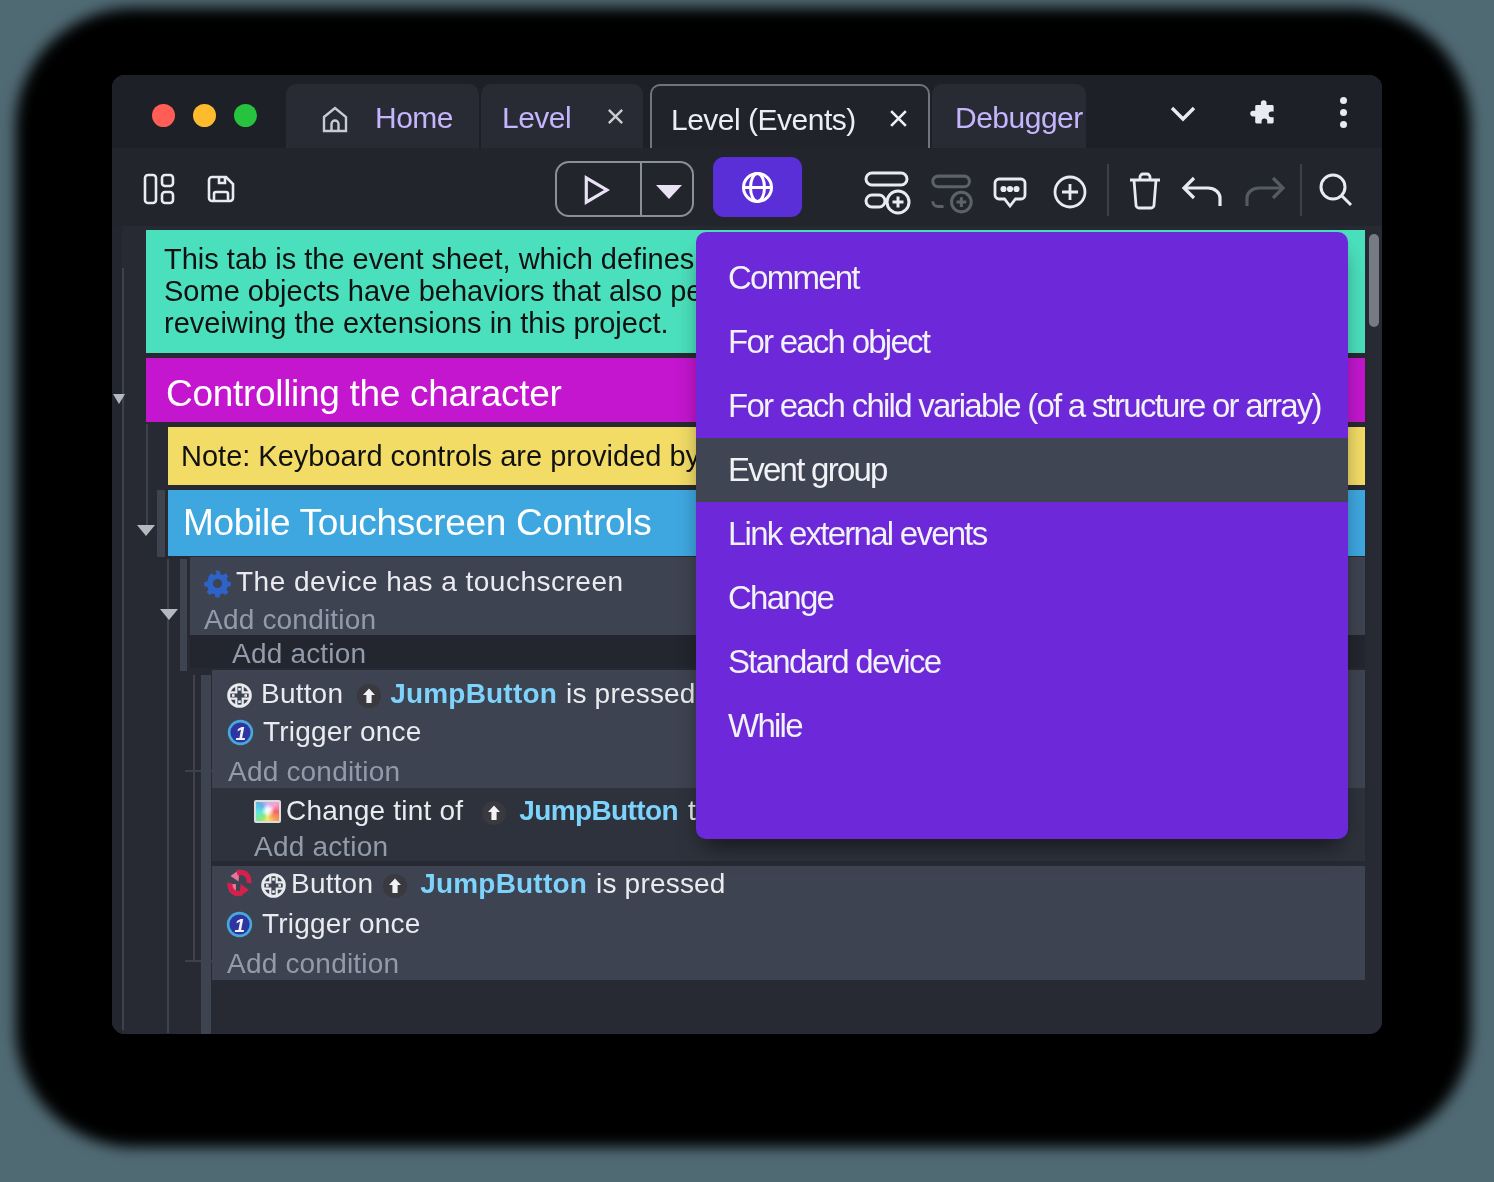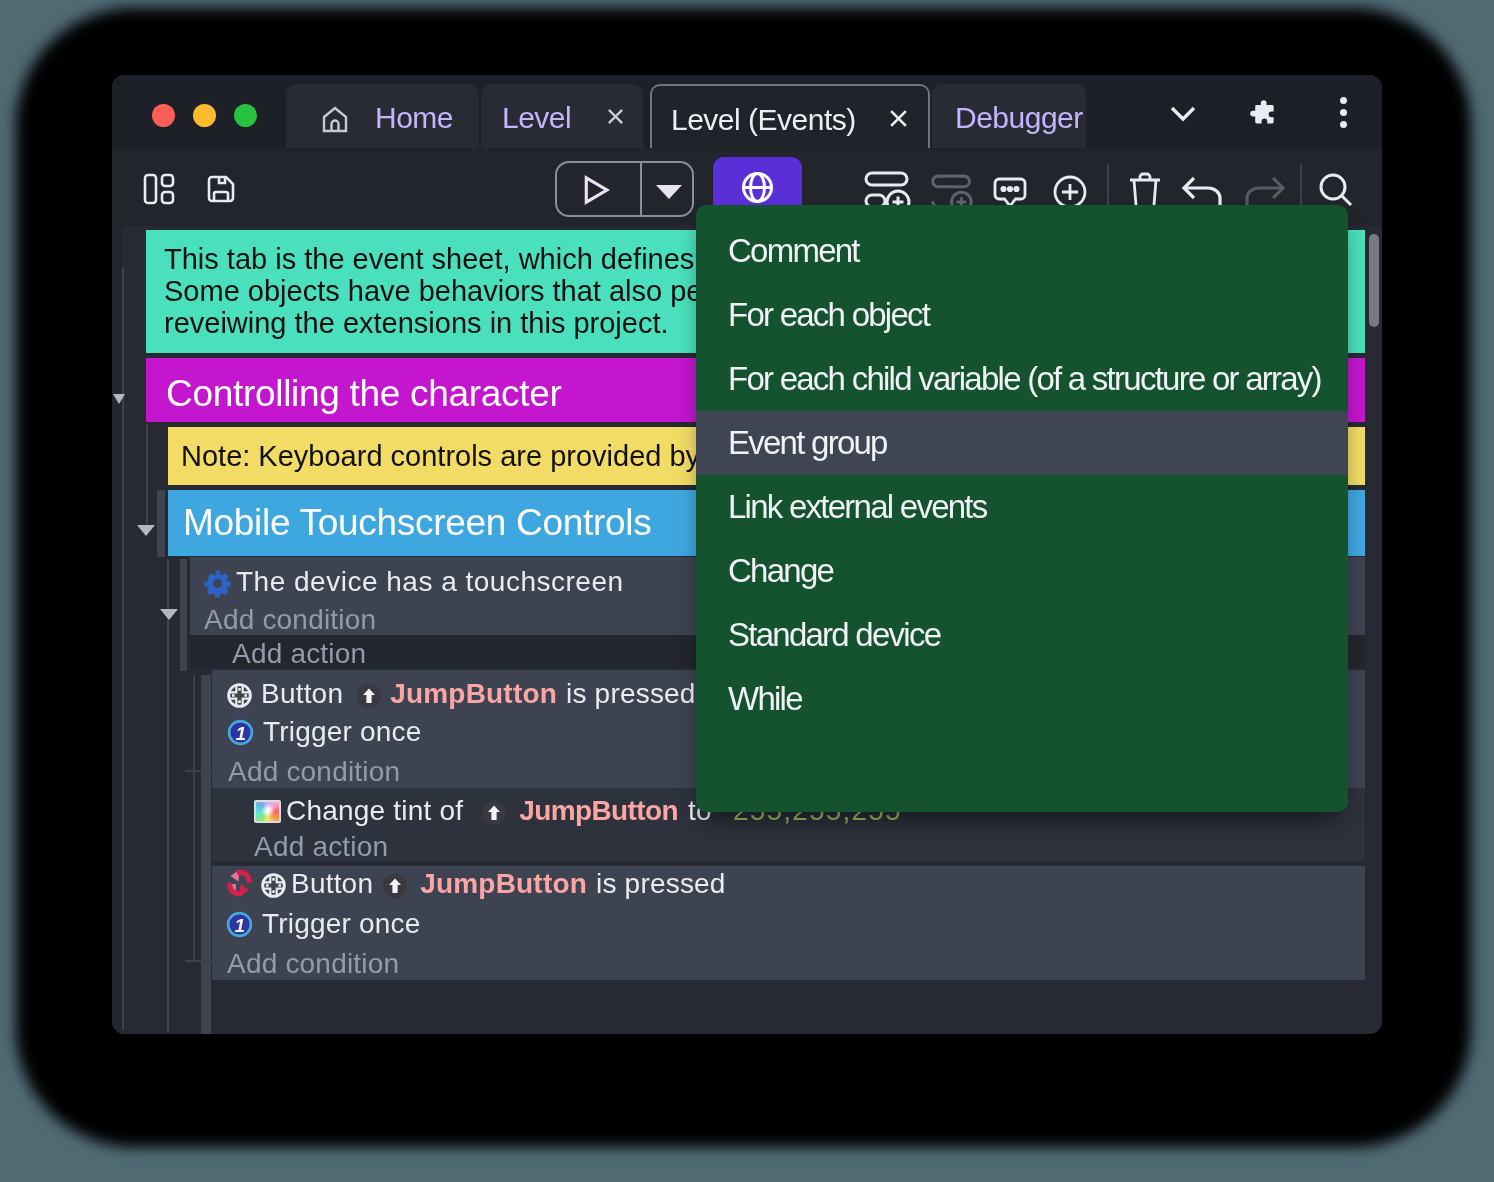--- a/index.html
+++ b/index.html
@@ -15,26 +15,26 @@
     color:#c4b5fd; font-size:30px; letter-spacing:-0.5px; display:flex; align-items:center; }
   .tab span { padding-top:4px; }
   .tab.active { background:#20232a; border:2px solid #70747f; border-bottom:none; height:66px; color:#eceef2; }
   #toolbar { position:absolute; left:0; top:73px; width:1270px; height:78px; background:#22252c; }
   #events { position:absolute; left:0; top:151px; width:1270px; height:808px; background:#272a33; overflow:hidden; }
   .row { position:absolute; }
   .cond { background:#3e4351; }
   .act  { background:#2e323c; }
   .etext { font-size:28px; color:#e9ebef; white-space:nowrap; letter-spacing:0.2px; }
   .gray { color:#939baa; }
-  .jb { color:#fca5a5; font-weight:bold;text-align:right; }
+  .jb { color:#7dd3fc; font-weight:bold;text-align:right; }
   .green { color:#a3ce69; }
   .hline { position:absolute; background:#3d414c; }
   .tri { position:absolute; width:0; height:0; border-left:9px solid transparent;
     border-right:9px solid transparent; border-top:11px solid #b4b8c0; }
-  #menu { position:absolute; left:696px; top:205px; width:652px; height:607px; background:#14532d;
+  #menu { position:absolute; left:696px; top:232px; width:652px; height:607px; background:#6d28d9;
     border-radius:10px; box-shadow:0 14px 24px -8px rgba(0,0,0,0.6); padding-top:14px; z-index:50; }
   .mi { height:64px; line-height:64px; padding-left:32px; font-size:33px; color:#f1f2f5; white-space:nowrap; letter-spacing:-1.75px; }
   .mi.hl { background:#404554; }
   .ic { display:inline-block; vertical-align:-5px; }
   .icon-tint { display:inline-block; width:27px; height:23px; border-radius:2px; vertical-align:-3px; border:2px solid #dcdcdc;
      background: radial-gradient(circle at 52% 45%, rgba(255,255,255,0.9) 0 12%, rgba(255,255,255,0) 42%), conic-gradient(from 0deg at 50% 50%, #cbb3ef 0deg, #f7a0d0 50deg, #f2636a 90deg, #f7a254 135deg, #f3e96e 180deg, #8fe876 215deg, #57e6e0 270deg, #66aee8 315deg, #cbb3ef 360deg); }
 </style>
 </head>
 <body>
 <div id="shadow" style="position:absolute; left:16px; top:8px; width:1455px; height:1139px; background:#000; border-radius:118px; filter:blur(7px);"></div>

